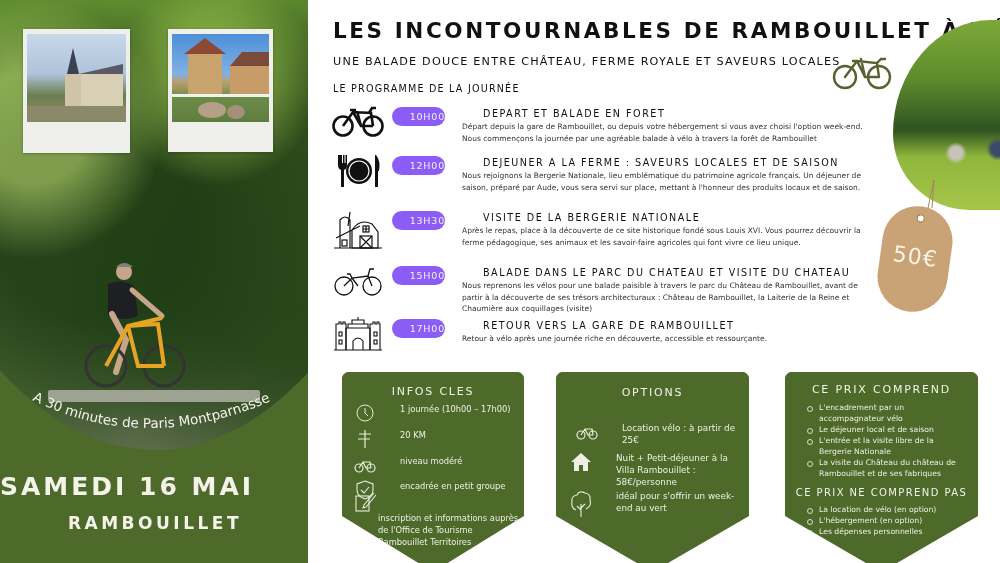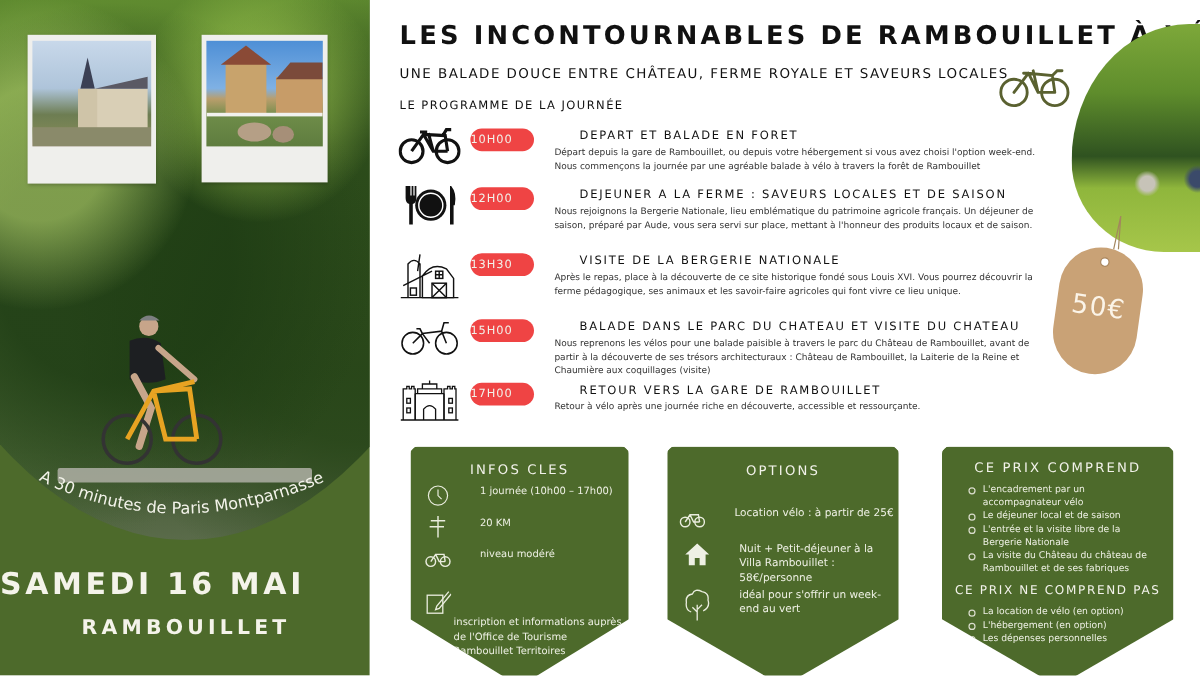--- a/index.html
+++ b/index.html
@@ -47,21 +47,21 @@
       linear-gradient(180deg, #7da83a 0%, #5f8d2c 30%, #2f5220 58%, #8fb63c 72%, #a6c64a 100%);
   }
   .tag-string { position: absolute; left: 920px; top: 180px; width: 24px; height: 28px; }
   .price-tag { position: absolute; left: 880px; top: 206px; width: 70px; height: 106px; background: #c9a276; border-radius: 35px; transform: rotate(8deg); }
   .price-tag .hole { position: absolute; left: 31px; top: 8px; width: 8px; height: 8px; border-radius: 50%; background: #fff; border: 1px solid #a9865d; }
   .price-tag .price { position: absolute; left: 0; right: 0; top: 38px; text-align: center; font-size: 22px; letter-spacing: 1px; color: #fbf4e8; }
 
   
   .schedule-item { position: absolute; left: 332px; width: 540px; }
   .schedule-item .icon { position: absolute; left: 0; top: 0; width: 52px; height: 36px; }
-  .time-badge { position: absolute; left: 60px; top: 3px; width: 53px; height: 19px; border-radius: 10px; background: #ef4444; color: #f2f2ea; font-size: 9.5px; letter-spacing: .8px; text-align: left; line-height: 19px; }
+  .time-badge { position: absolute; left: 60px; top: 3px; width: 53px; height: 19px; border-radius: 10px; background: #8b5cf6; color: #f2f2ea; font-size: 9.5px; letter-spacing: .8px; text-align: right; line-height: 19px; }
   .item-title { position: absolute; left: 130px; top: 4px; font-size: 9.6px; letter-spacing: 1.5px; color: #111; white-space: nowrap; margin-left: 21px; }
   .item-desc { position: absolute; left: 130px; top: 17px; width: 410px; font-size: 7.5px; line-height: 11.5px; color: #333; }
 
   
   .card {
     position: absolute; top: 372px; height: 200px; background: #4d6a2b; color: #f0f0e6;
     clip-path: polygon(0 4px, 4px 0, calc(100% - 4px) 0, 100% 4px, 100% 72%, 50% 100%, 0 72%);
     border-radius: 6px 6px 0 0;
   }
   .card.infos { left: 342px; width: 182px; }
@@ -245,34 +245,43 @@
   <div class="card-row" style="left:12px; top:83px;justify-content:center;">
     <svg class="cicon" viewBox="0 0 22 20">
         <g fill="none" stroke="#e9ecdd" stroke-width="1.2">
           <circle cx="5" cy="13" r="4"></circle>
           <circle cx="17" cy="13" r="4"></circle>
           <path d="M5 13 l4 -6 h7 l1 6 M9 7 l3 6 h5"></path>
         </g>
       </svg>
     <span class="ctext">niveau modéré</span>
   </div>
+  <div class="card-row" style="left:12px; top:108px;">
+    <svg class="cicon" viewBox="0 0 22 20">
+        <g fill="none" stroke="#e9ecdd" stroke-width="1.1">
+          <path d="M11 1 l8 3 v6 q0 6 -8 9 q-8 -3 -8 -9 v-6 z"></path>
+          <path d="M7 10 l3 3 l5 -6"></path>
+        </g>
+      </svg>
+    <span class="ctext">encadrée en petit groupe</span>
+  </div>
   <div class="card-row" style="left:12px; top:120px; width:168px;flex-direction:column;">
     <svg class="cicon" viewBox="0 0 22 20">
         <g fill="none" stroke="#e9ecdd" stroke-width="1.1">
           <rect x="2" y="4" width="13" height="15"></rect>
           <path d="M20 1 l-10 12 l-1 3 l3 -1 l10 -12"></path>
         </g>
       </svg>
     <span class="ctext">inscription et informations auprès de l'Office de Tourisme Rambouillet Territoires</span>
   </div>
 </div>
 
 <div class="card options">
   <div class="card-title" style="margin-top:14px;">OPTIONS</div>
-  <div class="card-row" style="left:10px; top:50px;">
+  <div class="card-row" style="left:20px; top:50px;">
     <svg class="cicon" viewBox="0 0 22 20">
         <g fill="none" stroke="#e9ecdd" stroke-width="1.2">
           <circle cx="5" cy="13" r="4"></circle>
           <circle cx="17" cy="13" r="4"></circle>
           <path d="M5 13 l4 -6 h7 l1 6 M9 7 l3 6 h5"></path>
         </g>
       </svg>
     <span class="ctext" style="font-size:8.8px;">Location vélo : à partir de 25€</span>
   </div>
   <div class="card-row" style="left:14px; top:80px; width:175px;">

